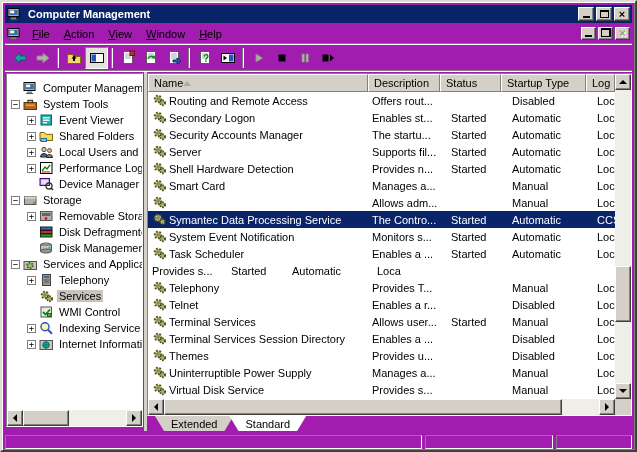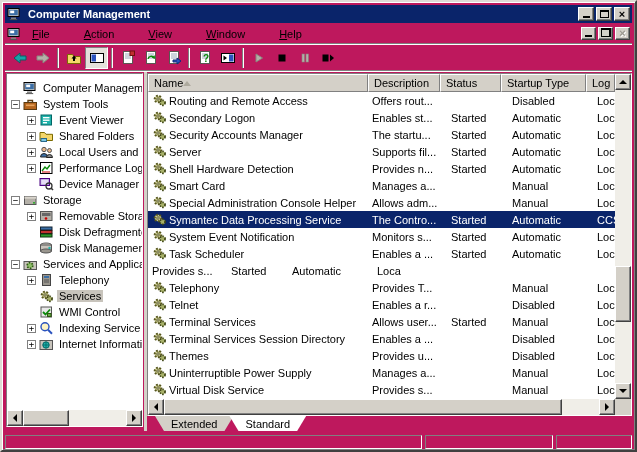--- a/index.html
+++ b/index.html
@@ -1,17 +1,17 @@
 <!DOCTYPE html>
 <html><head>
 <meta charset="utf-8">
 <style>
   html,body{margin:0;padding:0;background:#ffffff;}
   *{box-sizing:border-box;font-family:"Liberation Sans",sans-serif;}
-  .win{position:relative;width:637px;height:452px;background:#be185d;
+  .win{position:relative;width:637px;height:452px;background:#a21caf;
        border:2px solid;border-color:#DFDCD5 #404040 #404040 #DFDCD5;
        box-shadow:inset 1px 1px 0 #fff, inset -1px -1px 0 #808080;
        font-size:11px;color:#000;overflow:hidden;}
   
   .titlebar{position:absolute;left:3px;top:3px;right:3px;height:18px;background:#0A246A;
             display:flex;align-items:center;gap:3px;padding:0 2px;}
   .titletext{color:#fff;font-weight:bold;flex:1;white-space:nowrap;overflow:hidden;}
   .capbtns{display:flex;gap:2px;}
   .capbtn{width:16px;height:14px;background:#D4D0C8;border:1px solid;border-color:#fff #404040 #404040 #fff;
           box-shadow:inset -1px -1px 0 #808080;display:flex;align-items:flex-end;justify-content:center;position:relative;}
@@ -128,21 +128,21 @@
   </div>
 
   <div class="menubar">
     <span class="ticon" id="mdiicon"><svg width="15" height="14" viewBox="0 0 15 14" xmlns="http://www.w3.org/2000/svg">
           <rect x="1" y="1.5" width="11" height="8" fill="#D4D0C8" stroke="#000"></rect>
           <rect x="2.2" y="2.7" width="8.6" height="5.6" fill="#3B6EA5"></rect>
           <rect x="3.2" y="3.6" width="4" height="2.6" fill="#fff"></rect>
           <rect x="4" y="10.5" width="5" height="1.6" fill="#808080"></rect>
           <rect x="2.8" y="12.1" width="7.4" height="1" fill="#555"></rect>
         </svg></span>
-    <span id="menus" style="display:flex;gap:20px;">
+    <span id="menus" style="display:flex;">
         <span class="menu-item"><u>F</u>ile</span>
         <span class="menu-item"><u>A</u>ction</span>
         <span class="menu-item"><u>V</u>iew</span>
         <span class="menu-item"><u>W</u>indow</span>
         <span class="menu-item"><u>H</u>elp</span>
       </span>
     <span class="spacer"></span>
     <span class="capbtns">
       <span class="capbtn">
           <span class="g-min"></span>
@@ -604,21 +604,20 @@
                 <span>Loca</span>
               </div>
             </div>
             <div class="lrow">
               <div class="lcell" style="width: 220px;">
                 <span class="gearicon"><svg width="15" height="14" viewBox="0 0 15 14" xmlns="http://www.w3.org/2000/svg">
                     <circle cx="6" cy="6" r="3.3" fill="#C9C98F" stroke="#55551d" stroke-width="2" stroke-dasharray="1.8,1.5"></circle>
                     <circle cx="6" cy="6" r="1.2" fill="#fff" stroke="#55551d"></circle>
                     <circle cx="10.6" cy="9.8" r="2.5" fill="#A9B26A" stroke="#3d4414" stroke-width="1.7" stroke-dasharray="1.5,1.3"></circle>
                   </svg></span>
-                <span>Special Administration Console Helper</span>
               </div>
               <div class="lcell" style="width: 79px;">
                 <span>Allows adm...</span>
               </div>
               <div class="lcell" style="width: 61px;">
                 <span></span>
               </div>
               <div class="lcell" style="width: 85px;">
                 <span>Manual</span>
               </div>

